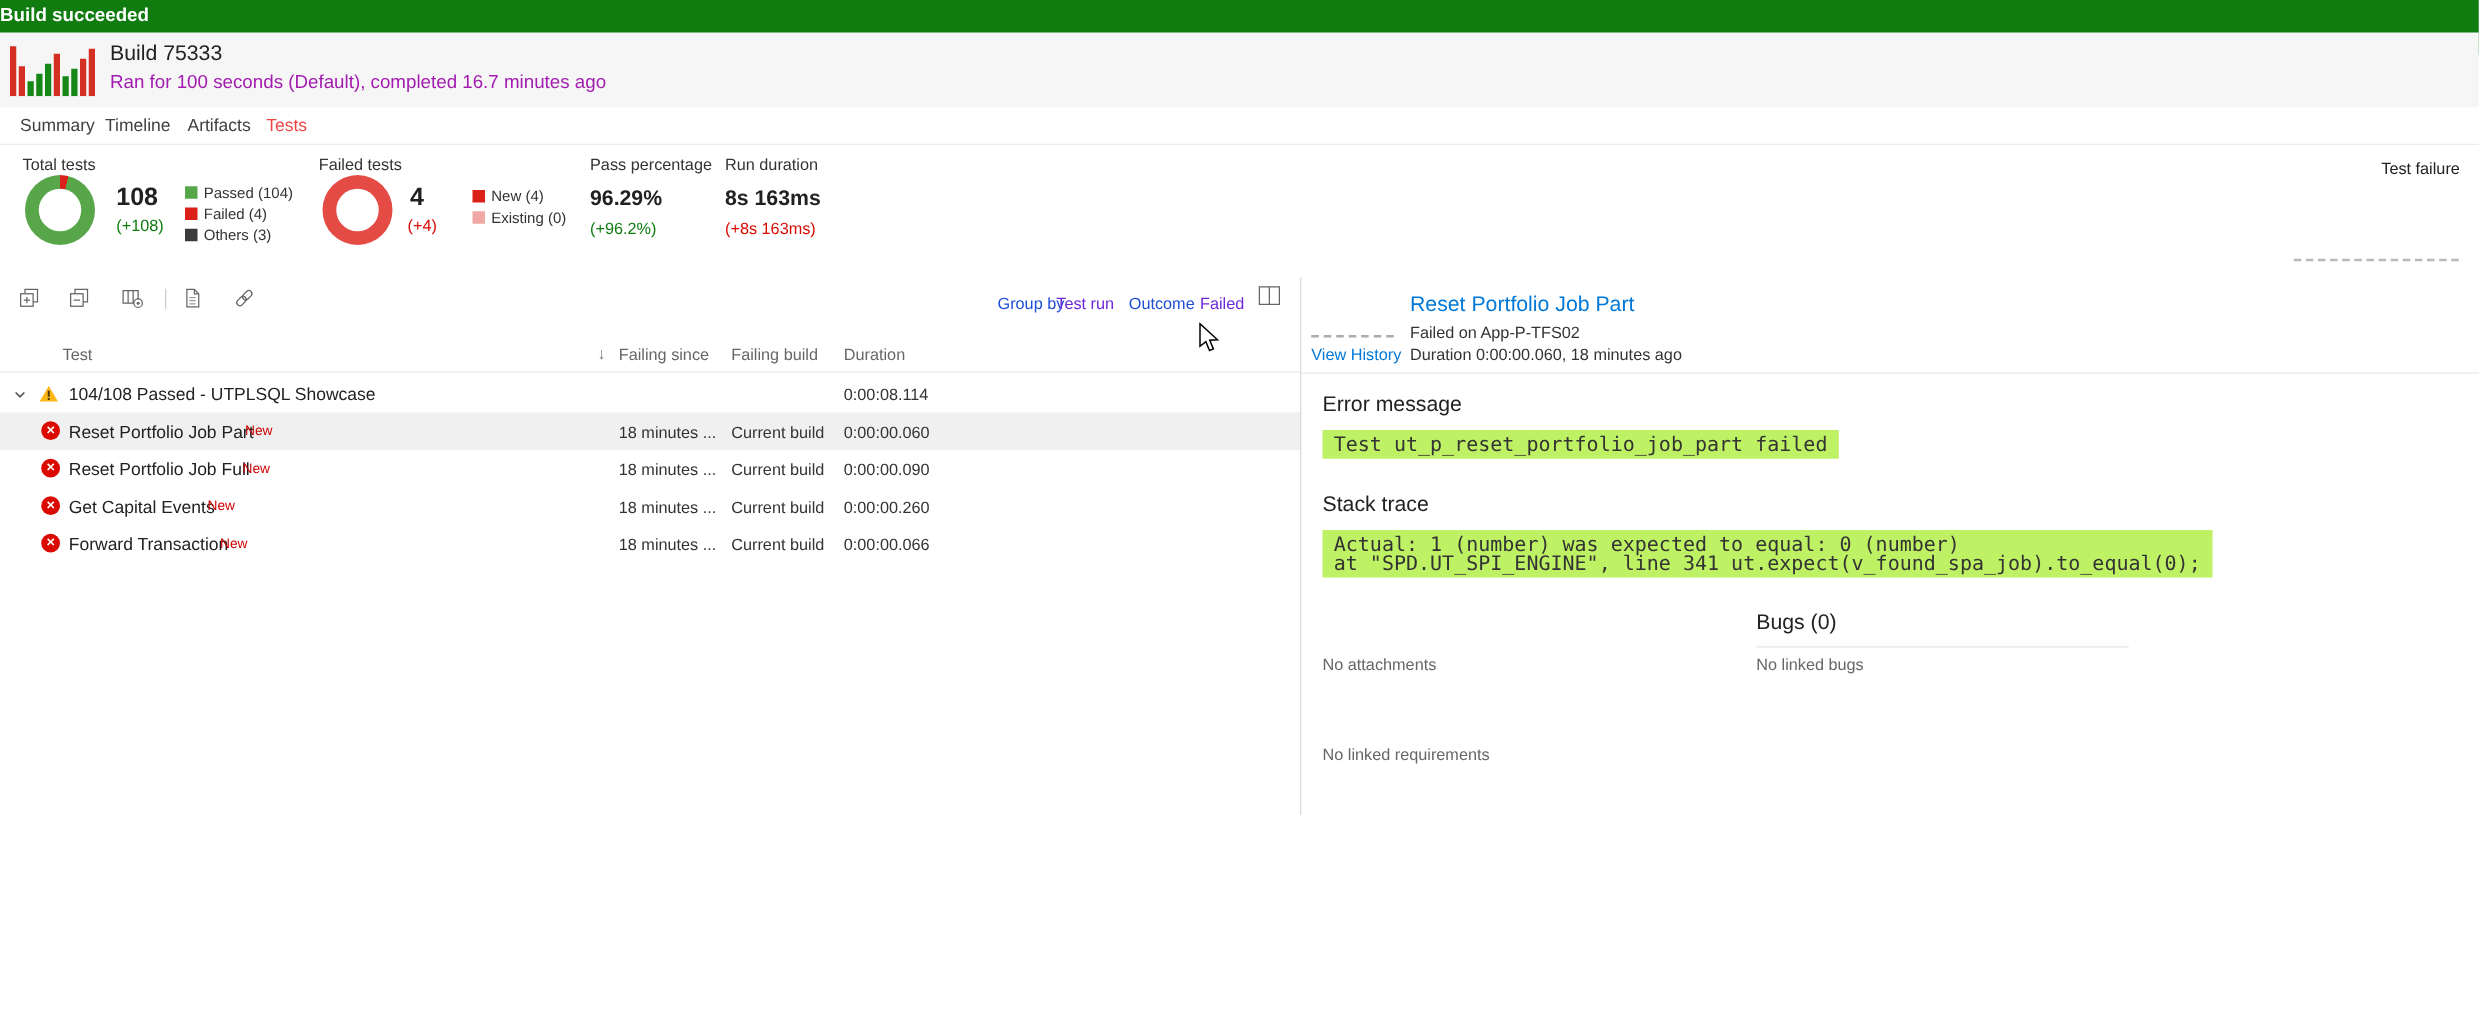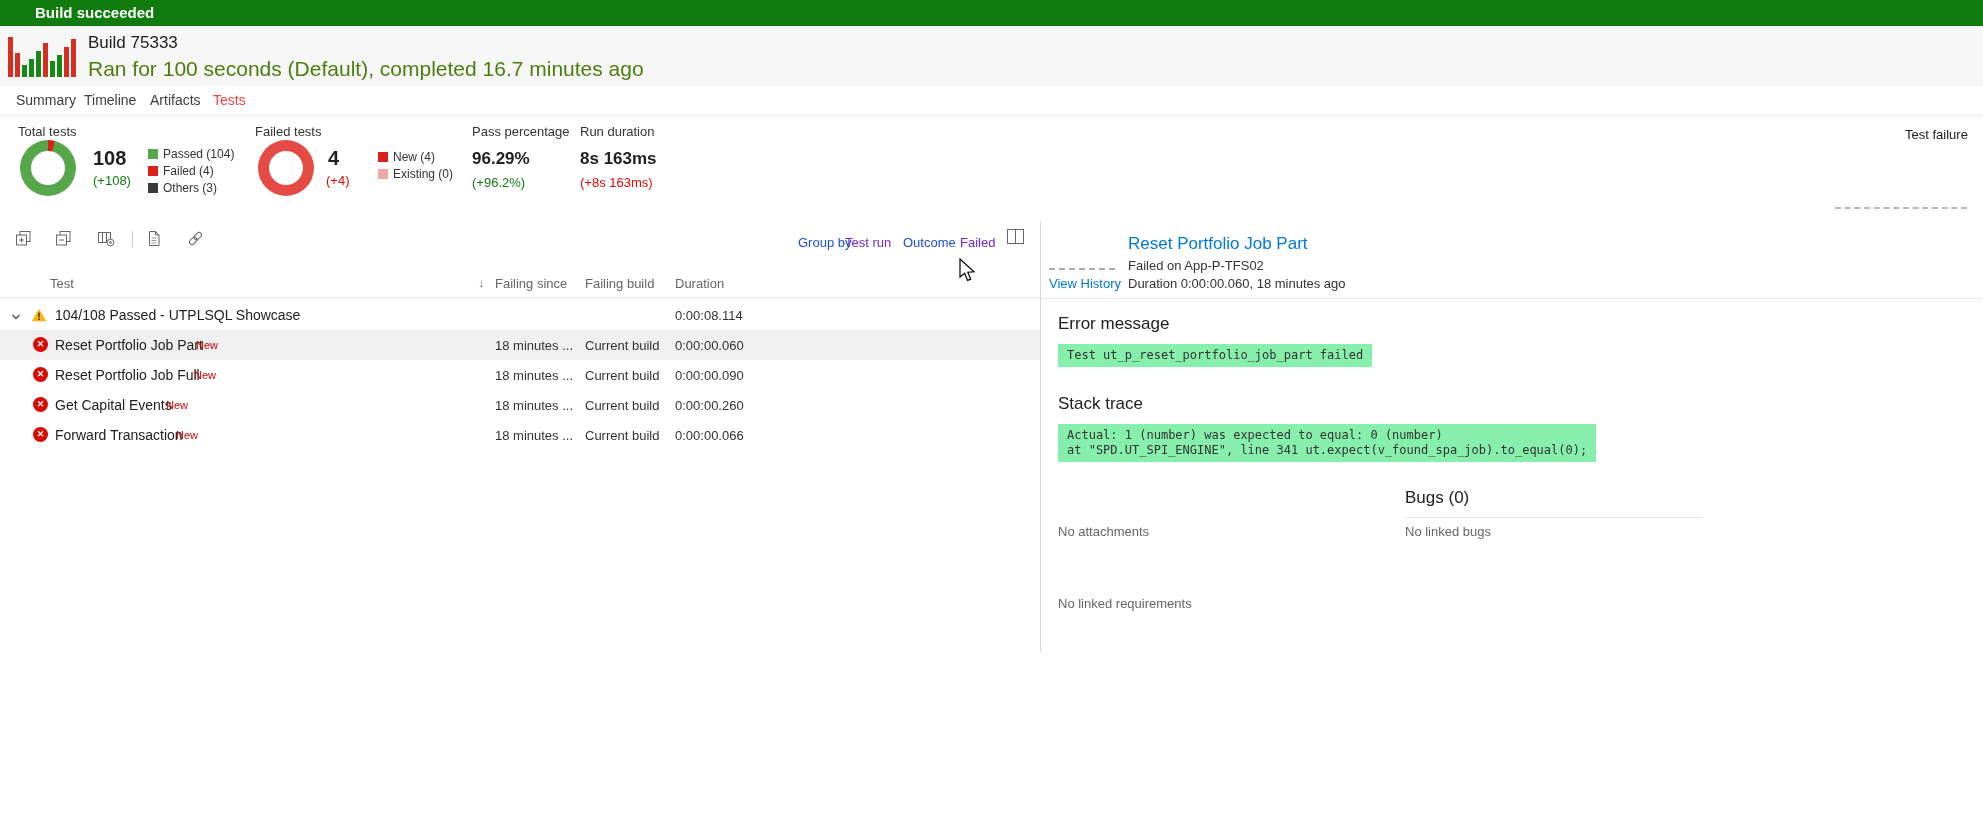--- a/index.html
+++ b/index.html
@@ -1,27 +1,27 @@
 <!DOCTYPE html>
 <html><head>
 <meta charset="utf-8">
 <style>
   *{box-sizing:border-box;margin:0;padding:0}
   html,body{width:1983px;height:822px}
   body{position:relative;font-family:"Liberation Sans",sans-serif;background:#fff;color:#333;overflow:hidden}
 
   
   .banner{position:absolute;top:0;left:0;width:100%;height:44px;background:#107c10;color:#fff;
-          font-size:15px;font-weight:700;line-height:26px;padding-left:35px}
+          font-size:15px;font-weight:700;line-height:26px;}
 
   
   .build-header{position:absolute;top:26px;left:0;width:100%;height:60px;background:#f6f6f6}
   .logo{position:absolute;left:8px;top:9px}
   .build-title{position:absolute;left:88px;top:7px;font-size:17px;color:#212121}
-  .build-subtitle{position:absolute;left:88px;top:31px;font-size:21px;color:#4d7c0f}
+  .build-subtitle{position:absolute;left:88px;top:31px;font-size:15px;color:#a21caf}
 
   
   .tabs{position:absolute;top:86px;left:0;width:100%;height:30px;background:#fff;border-bottom:1px solid #ececec}
   .tab{position:absolute;top:0;font-size:14px;line-height:29px;color:#404040;cursor:pointer}
   .tab.active{color:#ef4444;font-weight:400}
 
   
   .stats{position:absolute;top:117px;left:0;width:100%;height:104px;background:#fff}
   .stat-label{position:absolute;font-size:13px;color:#333}
   .donut{position:absolute;width:56px;height:56px;border-radius:50%}
@@ -63,21 +63,21 @@
 
   
   .details{position:absolute;left:1040px;top:222px;width:943px;height:430px;border-left:1px solid #d9d9d9;background:#fff}
   .d-title{position:absolute;left:87px;top:12px;font-size:17px;color:#0078d7;white-space:nowrap}
   .d-dashed{position:absolute;left:8px;top:46px;width:66px;border-top:2px dashed #ababab}
   .d-failedon{position:absolute;left:87px;top:36px;font-size:13px;color:#333}
   .d-history{position:absolute;left:8px;top:54px;font-size:13px;color:#0078d7;cursor:pointer}
   .d-duration{position:absolute;left:87px;top:54px;font-size:13px;color:#333}
   .d-hr{position:absolute;left:0;top:76px;width:100%;border-top:1px solid #eaeaea}
   .d-h2{position:absolute;font-size:17px;font-weight:400;color:#212121;white-space:nowrap}
-  .code{position:absolute;background:#86efac;font-family:"DejaVu Sans Mono",monospace;font-size:12px;
+  .code{position:absolute;background:#bef264;font-family:"DejaVu Sans Mono",monospace;font-size:16px;
         color:#333;padding:4px 9px;white-space:pre;line-height:15px}
   .d-col-head{position:absolute;font-size:17px;font-weight:400;color:#212121;border-bottom:1px solid #e4e4e4;
               padding-bottom:9px;white-space:nowrap}
   .d-empty{position:absolute;font-size:13px;color:#666;white-space:nowrap}
 
   .cursor{position:absolute;left:958px;top:258px;z-index:60;pointer-events:none}
 </style>
 </head>
 <body>
 

